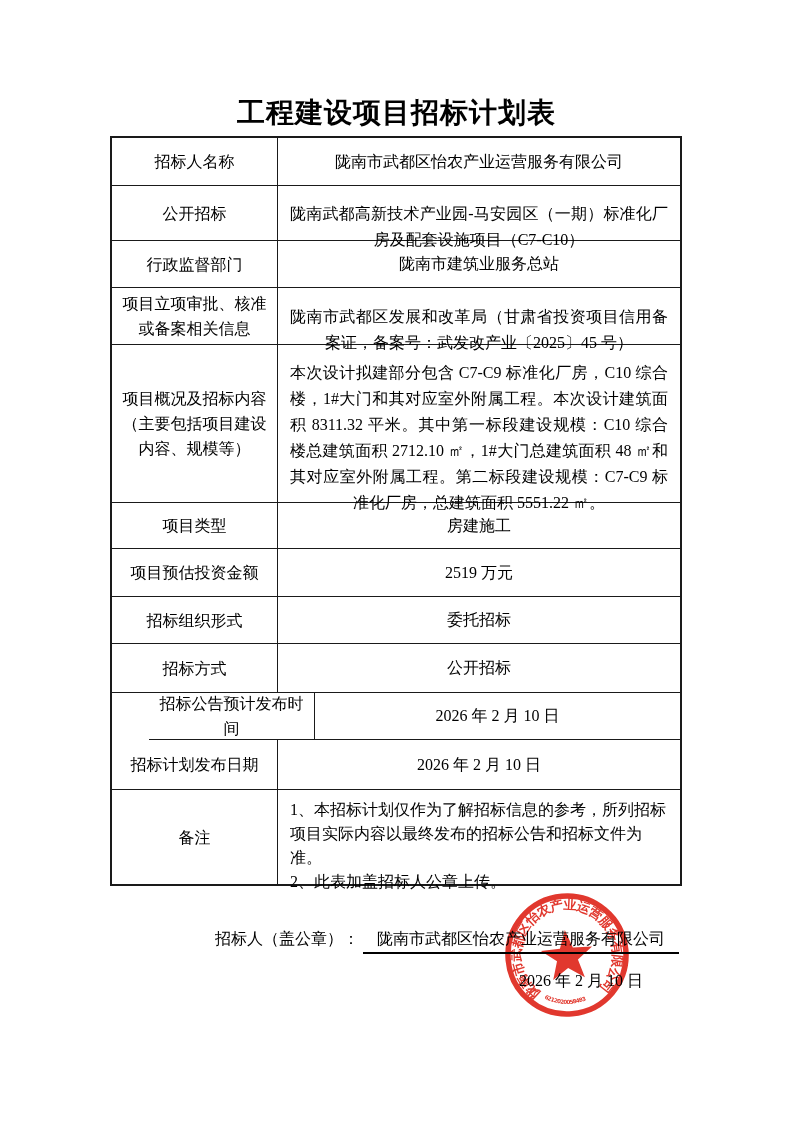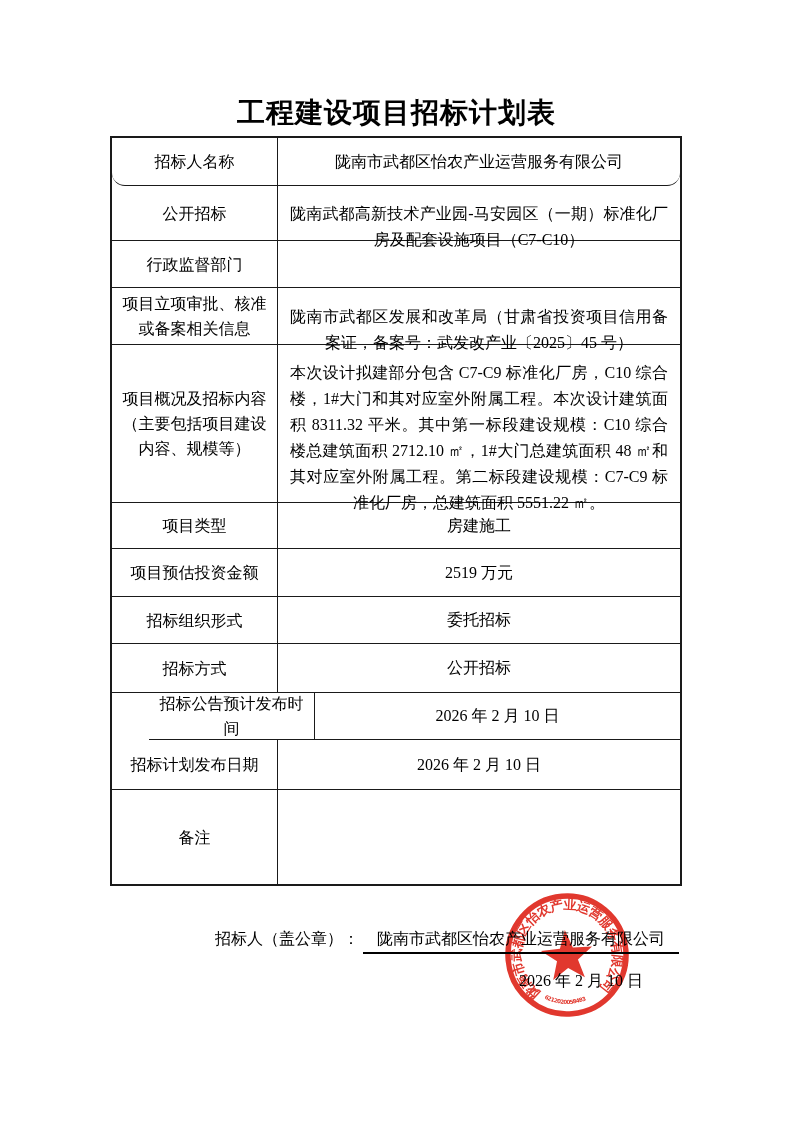--- a/index.html
+++ b/index.html
@@ -68,21 +68,21 @@
     align-items:flex-start;
   }
   .cell.value.remark > div{
     text-align:left;
     text-align-last:left;
     white-space:pre-line;
     line-height:24px;
     padding-top:4px;
   }
   
-  .r0{height:48px;border-radius:13px;} .r1{height:55px;} .r2{height:47px;} .r3{height:57px;}
+  .r0{height:48px;} .r1{height:55px;} .r2{height:47px;} .r3{height:57px;}
   .r4{height:158px;} .r5{height:46px;} .r6{height:48px;} .r7{height:47px;}
   .r8{height:49px;} .r9{height:47px;margin-left:37px;} .r10{height:50px;} .r11{height:94px;}
 
   .footer-sign{
     position:absolute;
     left:215px;top:929px;
     font-size:16px;
     white-space:nowrap;
   }
   .sign-company{
@@ -126,20 +126,23 @@
 
     <div class="t-row r1">
       <div class="cell label">公开招标</div>
       <div class="cell value jcl">
           <div>陇南武都高新技术产业园-马安园区（一期）标准化厂房及配套设施项目（C7-C10）</div>
         </div>
     </div>
 
     <div class="t-row r2">
       <div class="cell label">行政监督部门</div>
+      <div class="cell value">
+          <div>陇南市建筑业服务总站</div>
+        </div>
     </div>
 
     <div class="t-row r3">
       <div class="cell label">项目立项审批、核准或备案相关信息</div>
       <div class="cell value jcl">
           <div>陇南市武都区发展和改革局（甘肃省投资项目信用备案证，备案号：武发改产业〔2025〕45 号）</div>
         </div>
     </div>
 
     <div class="t-row r4">
@@ -186,20 +189,24 @@
 
     <div class="t-row r10">
       <div class="cell label">招标计划发布日期</div>
       <div class="cell value">
           <div>2026 年 2 月 10 日</div>
         </div>
     </div>
 
     <div class="t-row r11">
       <div class="cell label">备注</div>
+      <div class="cell value remark">
+          <div>1、本招标计划仅作为了解招标信息的参考，所列招标项目实际内容以最终发布的招标公告和招标文件为准。
+2、此表加盖招标人公章上传。</div>
+        </div>
     </div>
 
   </div>
 
   <div class="footer-sign">
     <span>招标人（盖公章）：</span><span class="sign-company">陇南市武都区怡农产业运营服务有限公司</span>
   </div>
 
   <div class="footer-date">2026 年 2 月 10 日</div>
 

